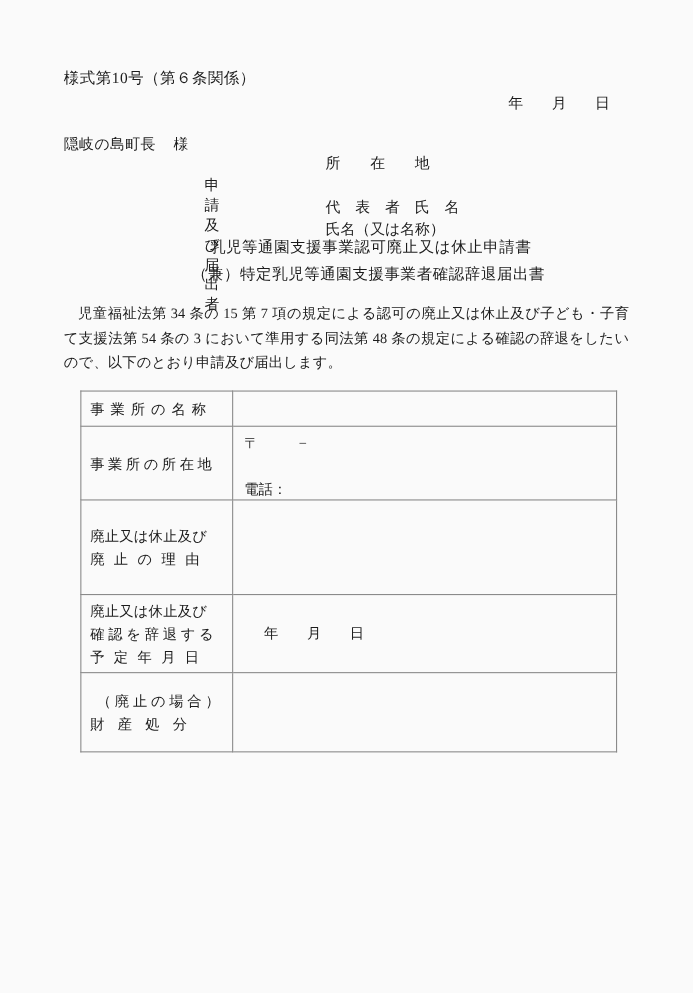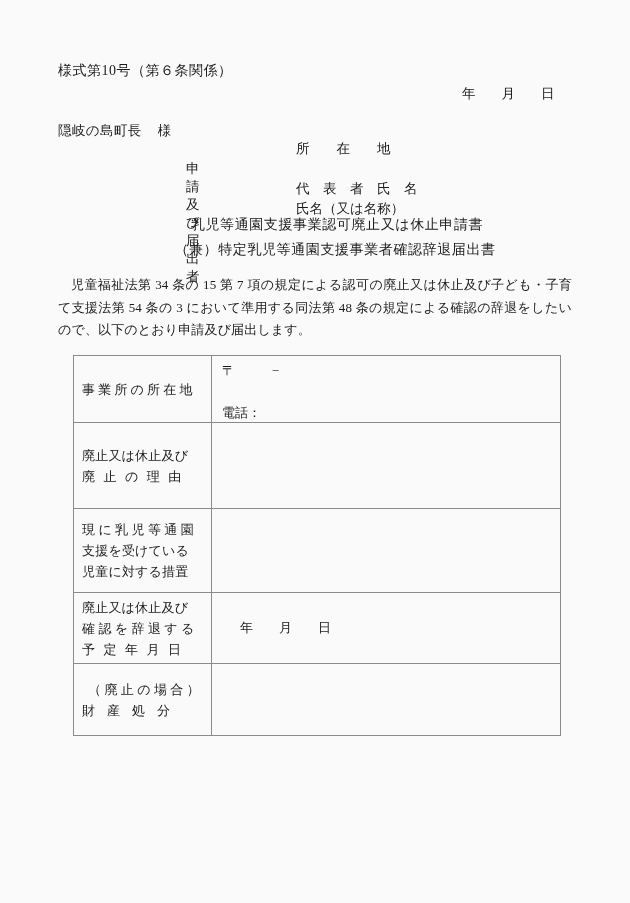--- a/index.html
+++ b/index.html
@@ -184,47 +184,45 @@
     </div>
   </div>
 
   <div class="doc-title" id="title-1">乳児等通園支援事業認可廃止又は休止申請書</div>
   <div class="doc-title" id="title-2">（兼）特定乳児等通園支援事業者確認辞退届出書</div>
 
   <div id="body-paragraph">児童福祉法第 34 条の 15 第 7 項の規定による認可の廃止又は休止及び子ども・子育て支援法第 54 条の 3 において準用する同法第 48 条の規定による確認の辞退をしたいので、以下のとおり申請及び届出します。</div>
 
   <table id="form-table">
     <tbody>
+      <tr class="r1">
+        <td class="label">
+          <span class="lbl-line just-7">事業所の名称</span>
+        </td>
+        <td class="value"></td>
+      </tr>
 
       <tr class="r2">
         <td class="label">
           <span class="lbl-line just-8">事業所の所在地</span>
         </td>
         <td class="value">
           <span class="addr-postal"><span>〒</span><span class="dash">−</span></span>
           <span class="addr-tel">電話：</span>
         </td>
       </tr>
 
       <tr class="r3">
         <td class="label">
           <span class="lbl-line tight">廃止又は休止及び</span>
           <span class="lbl-line sp-reason">廃止の理由</span>
         </td>
         <td class="value"></td>
       </tr>
 
-      <tr class="r4">
-        <td class="label">
-          <span class="lbl-line sp-haishi">現に乳児等通園</span>
-          <span class="lbl-line tight">支援を受けている</span>
-          <span class="lbl-line tight">児童に対する措置</span>
-        </td>
-        <td class="value"></td>
-      </tr>
 
       <tr class="r5">
         <td class="label">
           <span class="lbl-line tight">廃止又は休止及び</span>
           <span class="lbl-line sp-haishi">確認を辞退する</span>
           <span class="lbl-line sp-yotei">予定年月日</span>
         </td>
         <td class="value" style="vertical-align:middle;">
           <span class="date-blank"><span style="display:inline-block;width:18px;"></span><span>年</span><span class="sp"></span><span>月</span><span class="sp"></span><span>日</span></span>
         </td>

